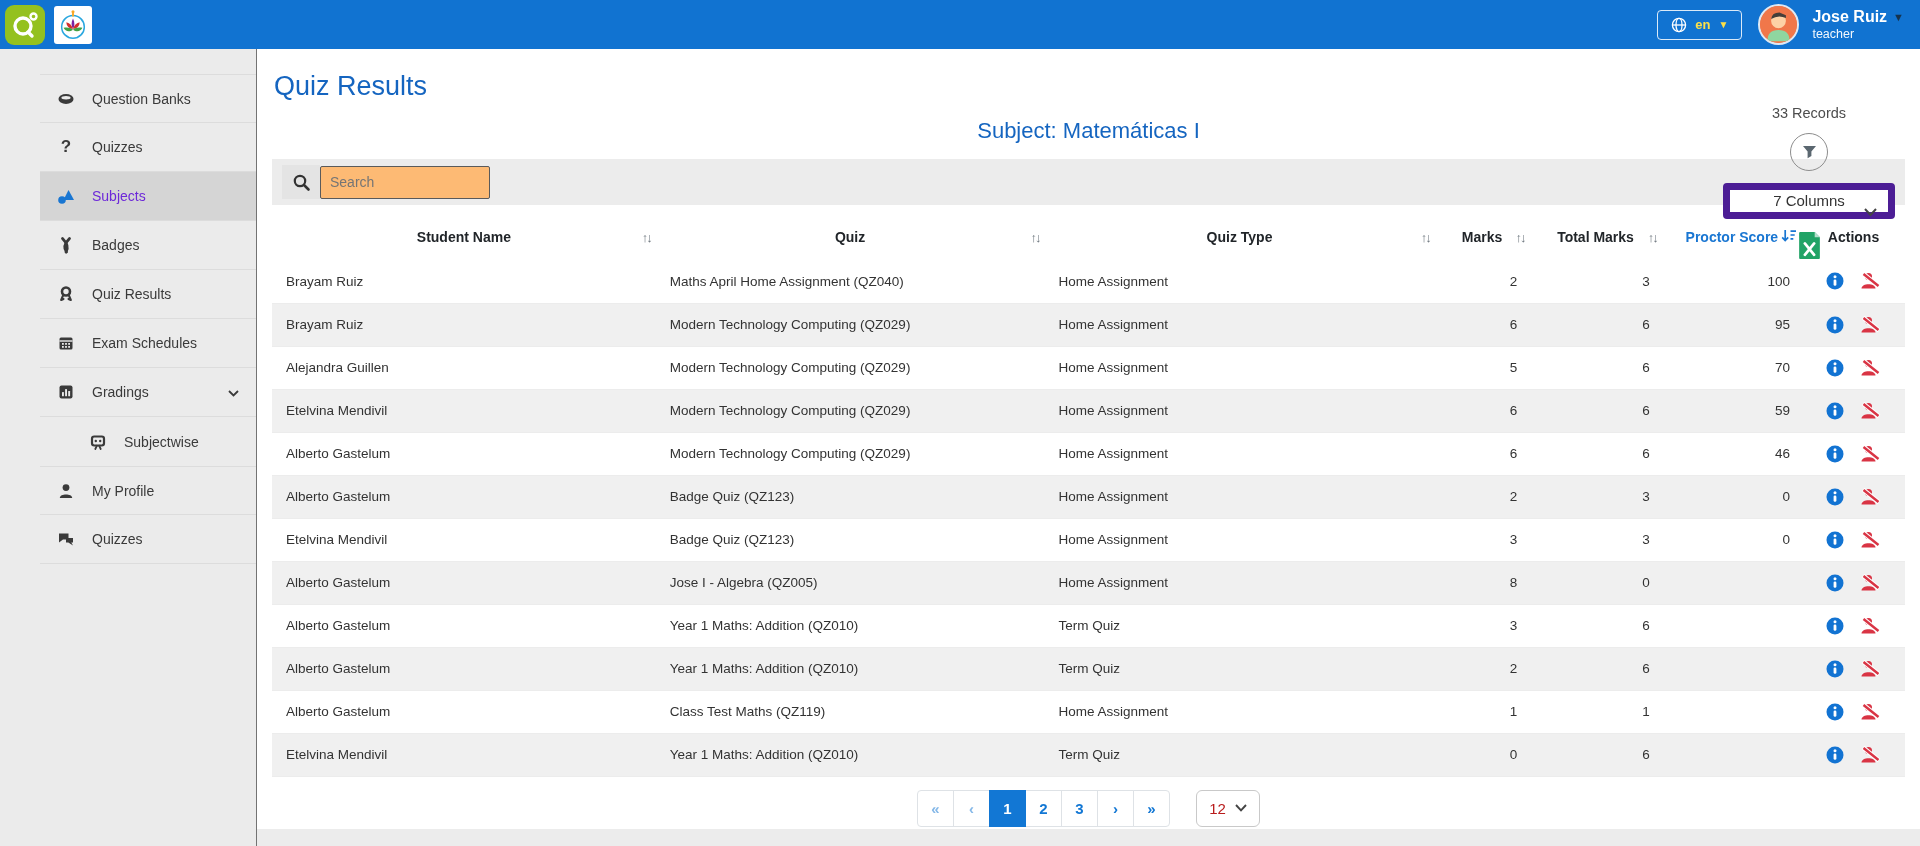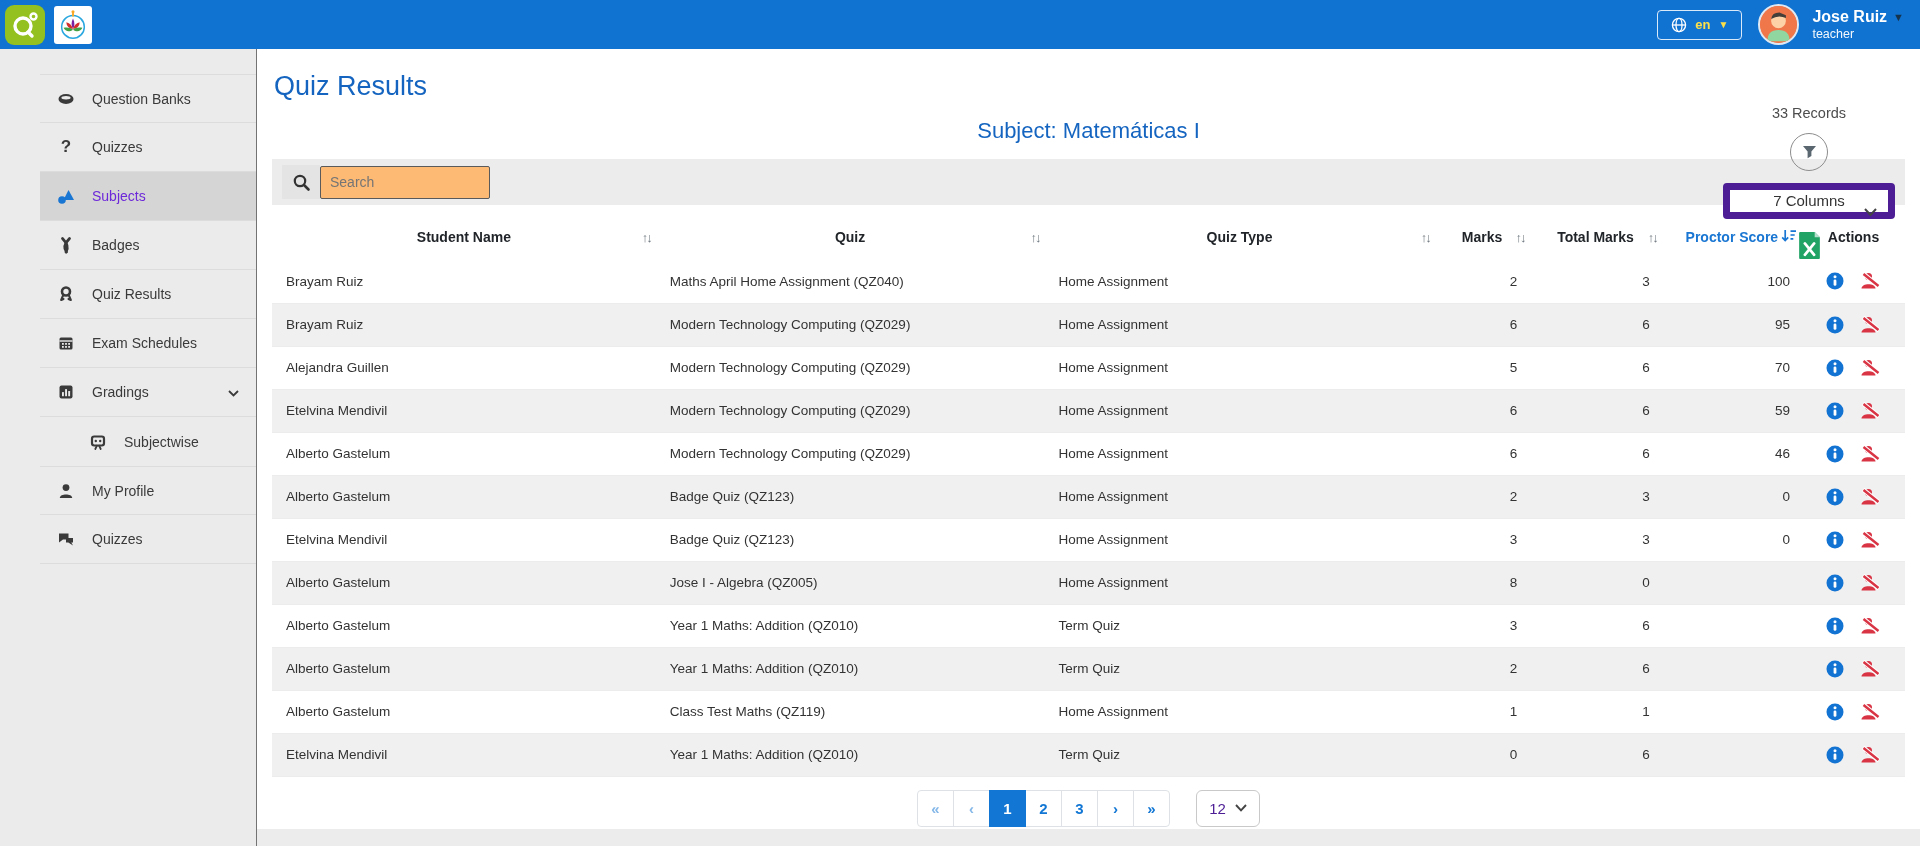--- a/index.html
+++ b/index.html
@@ -62,21 +62,21 @@
   .action-ic { display:inline-flex; vertical-align:middle; margin:0 6px; cursor:pointer; }
 
   
   .pagination { display:flex; justify-content:center; align-items:center; gap:26px; margin-top:13px; }
   .pages { display:flex; }
   .page-btn { min-width:37px; height:37px; border:1px solid #dee2e6; background:#fff; color:#1277d4; display:flex; align-items:center; justify-content:center; font-size:15px; margin-left:-1px; cursor:pointer; font-weight:bold; }
   .page-btn:first-child { border-radius:4px 0 0 4px; margin-left:0; }
   .page-btn:last-child { border-radius:0 4px 4px 0; }
   .page-btn.active { background:#1277d4; border-color:#1277d4; color:#fff; z-index:1; }
   .page-btn.disabled { color:#85b8e8; }
-  .size-select { width:64px; height:37px; border:1px solid #c9c9c9; border-radius:6px; background:#fff; display:flex; align-items:center; justify-content:center; gap:9px; font-size:15px; color:#4c1d95; cursor:pointer; }
+  .size-select { width:64px; height:37px; border:1px solid #c9c9c9; border-radius:6px; background:#fff; display:flex; align-items:center; justify-content:center; gap:9px; font-size:15px; color:#b91c1c; cursor:pointer; }
 
   .main-footer-strip { position:absolute; left:0; right:0; bottom:0; height:17px; background:#ececec; }
 </style>
 </head>
 <body>
 
 <div class="navbar">
   <svg class="logo-app" viewBox="0 0 40 40">
     <rect width="40" height="40" rx="9" fill="#94c11f"></rect>
     <circle cx="18" cy="21" r="8" fill="none" stroke="#fff" stroke-width="3.4"></circle>

